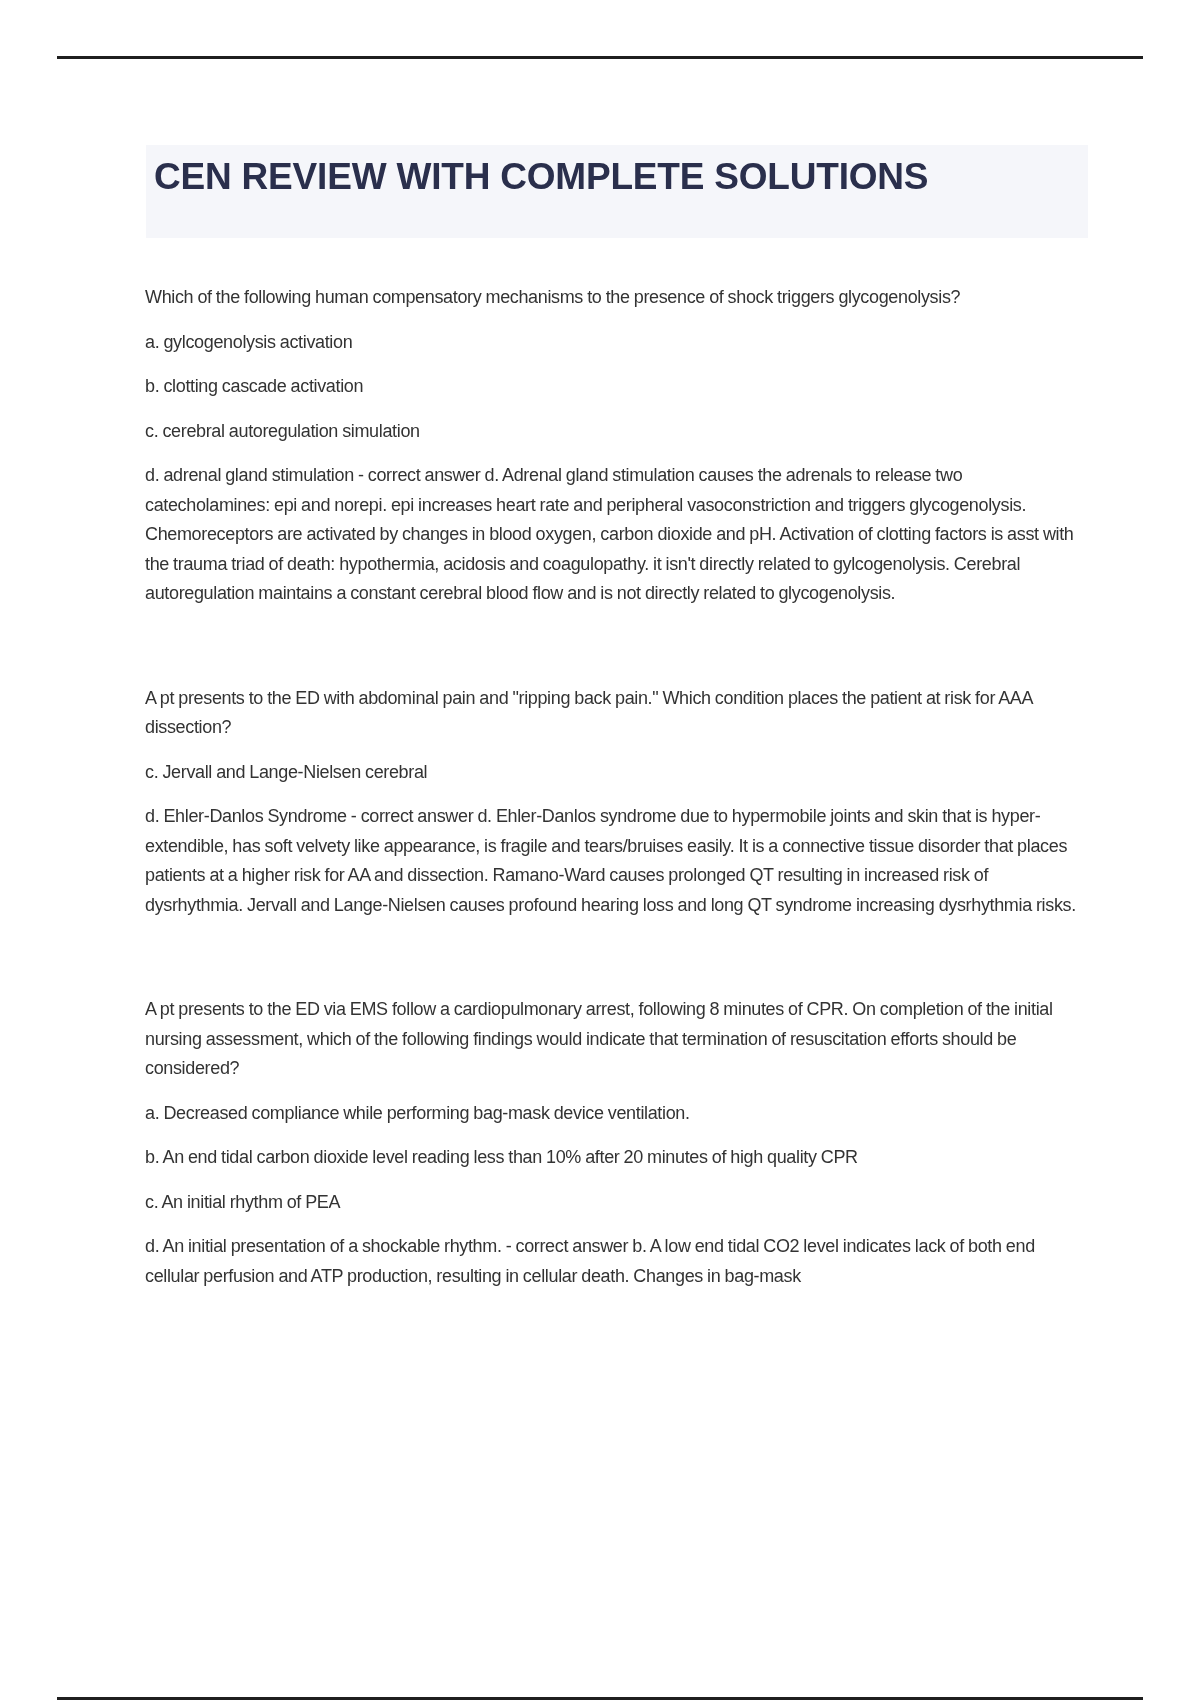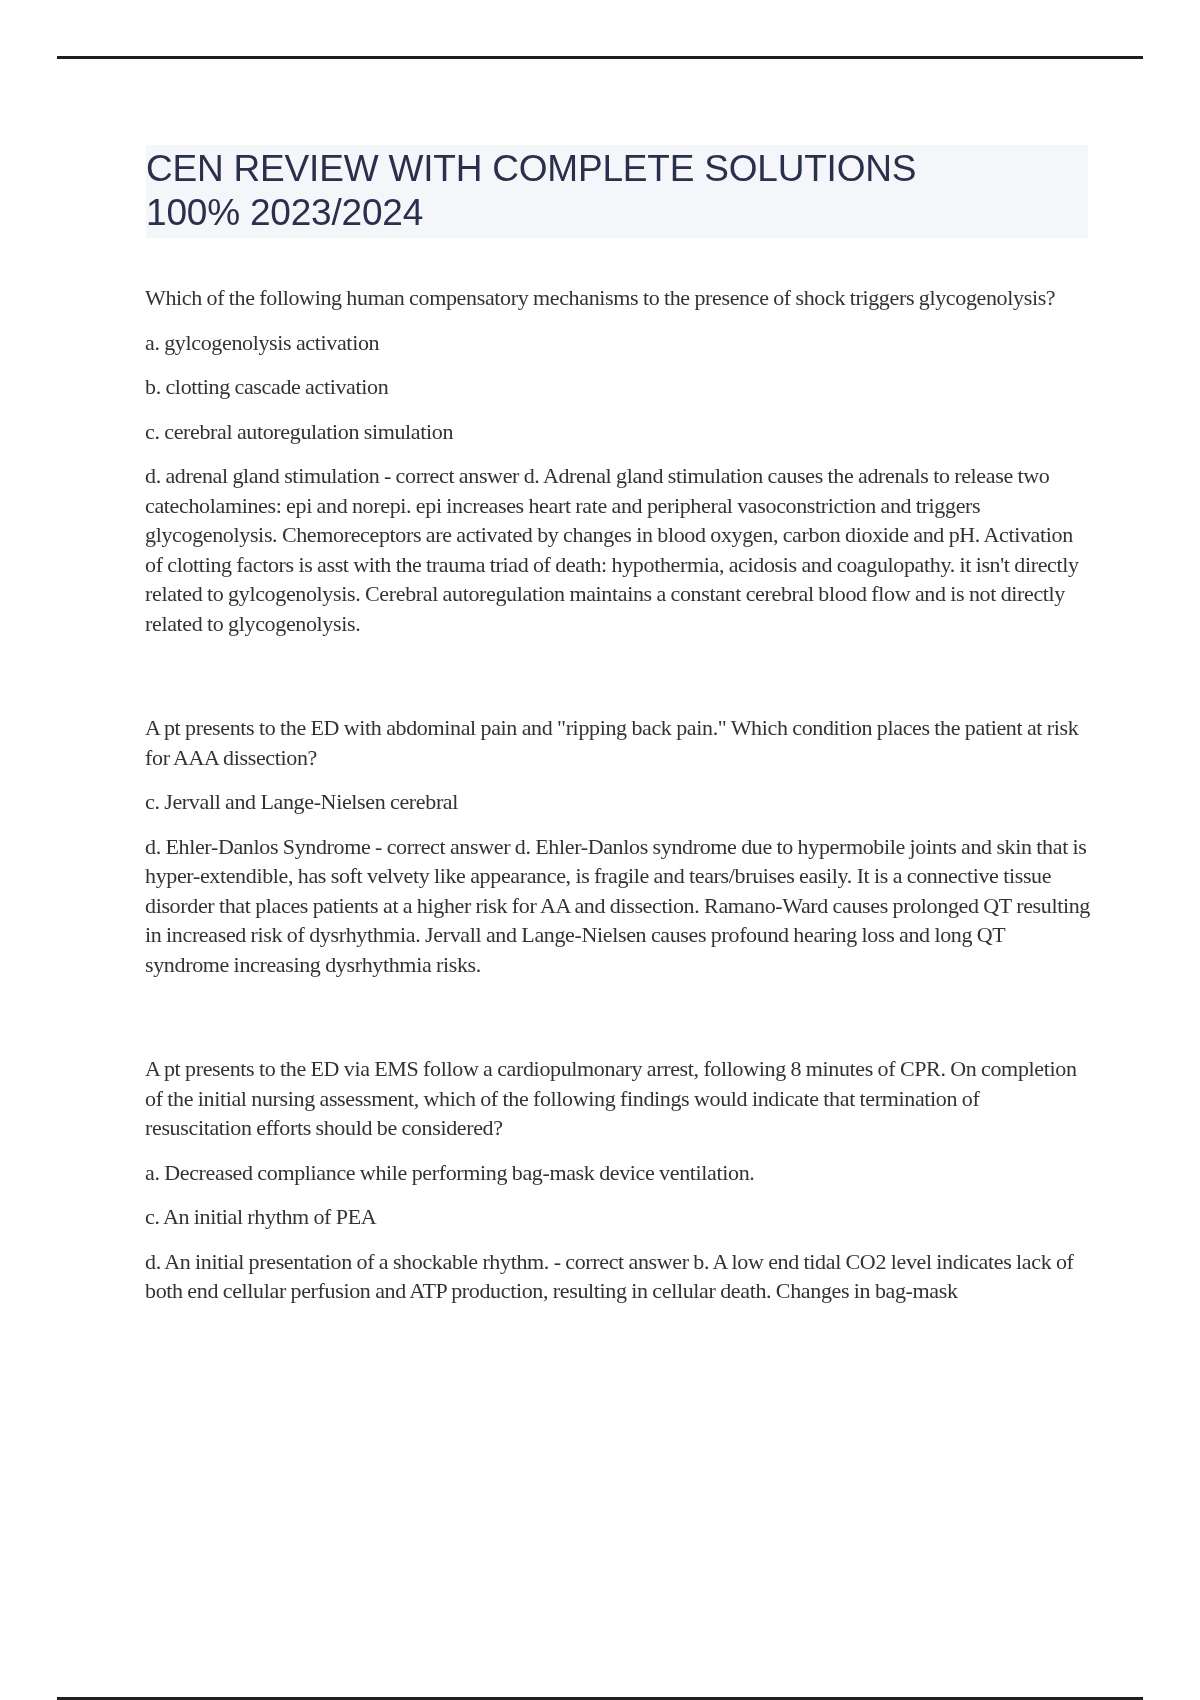--- a/index.html
+++ b/index.html
@@ -27,59 +27,58 @@
 
     .title-box {
       position: absolute;
       left: 146px;
       top: 145px;
       width: 942px;
       height: 93px;
       background: #f5f6fa;
     }
     .title {
-      margin: 0;
+      margin: 8px;
       padding: 2px 0 0 0;
       font-family: "Liberation Sans", sans-serif;
-      font-weight: normal;
+      font-weight: bold;
       font-size: 37px;
       line-height: 44px;
       color: #2a2f4c;
       letter-spacing: -0.2px;
     }
 
     .content {
       position: absolute;
       left: 145px;
       top: 283px;
       width: 945px;
     }
     .question-block {
       margin: 0 0 75px 0;
     }
     .para {
       margin: 0 0 15px 0;
-      font-family: Liberation Serif, serif;
-      font-size: 22px;
+      font-family: Liberation Sans, sans-serif;
+      font-size: 18px;
       line-height: 29.5px;
       color: #333333;
       letter-spacing: -0.35px;
       word-spacing: -0.5px;
     }
     .block-1 .para.answer { margin-bottom: 0; }
   </style>
 </head>
 <body>
 
 <div class="rule top"></div>
 
 <div class="title-box">
   <h1 class="title">
     <span>CEN REVIEW WITH COMPLETE SOLUTIONS</span><br>
-    <span>100% 2023/2024</span>
   </h1>
 </div>
 
 <div class="content">
 
   <div class="question-block block-1">
     <p class="para">Which of the following human compensatory mechanisms to the presence of shock triggers glycogenolysis?</p>
     <p class="para">a. gylcogenolysis activation</p>
     <p class="para">b. clotting cascade activation</p>
     <p class="para">c. cerebral autoregulation simulation</p>
@@ -88,19 +87,20 @@
 
   <div class="question-block block-2">
     <p class="para">A pt presents to the ED with abdominal pain and "ripping back pain." Which condition places the patient at risk for AAA dissection?</p>
     <p class="para">c. Jervall and Lange-Nielsen cerebral</p>
     <p class="para answer">d. Ehler-Danlos Syndrome - correct answer d. Ehler-Danlos syndrome due to hypermobile joints and skin that is hyper-extendible, has soft velvety like appearance, is fragile and tears/bruises easily. It is a connective tissue disorder that places patients at a higher risk for AA and dissection. Ramano-Ward causes prolonged QT resulting in increased risk of dysrhythmia. Jervall and Lange-Nielsen causes profound hearing loss and long QT syndrome increasing dysrhythmia risks.</p>
   </div>
 
   <div class="question-block block-3">
     <p class="para">A pt presents to the ED via EMS follow a cardiopulmonary arrest, following 8 minutes of CPR. On completion of the initial nursing assessment, which of the following findings would indicate that termination of resuscitation efforts should be considered?</p>
     <p class="para">a. Decreased compliance while performing bag-mask device ventilation.</p>
+    <p class="para">b. An end tidal carbon dioxide level reading less than 10% after 20 minutes of high quality CPR</p>
     <p class="para">c. An initial rhythm of PEA</p>
     <p class="para answer">d. An initial presentation of a shockable rhythm. - correct answer b. A low end tidal CO2 level indicates lack of both end cellular perfusion and ATP production, resulting in cellular death. Changes in bag-mask</p>
   </div>
 
 </div>
 
 <div class="rule bottom"></div>
 
 </body></html>

